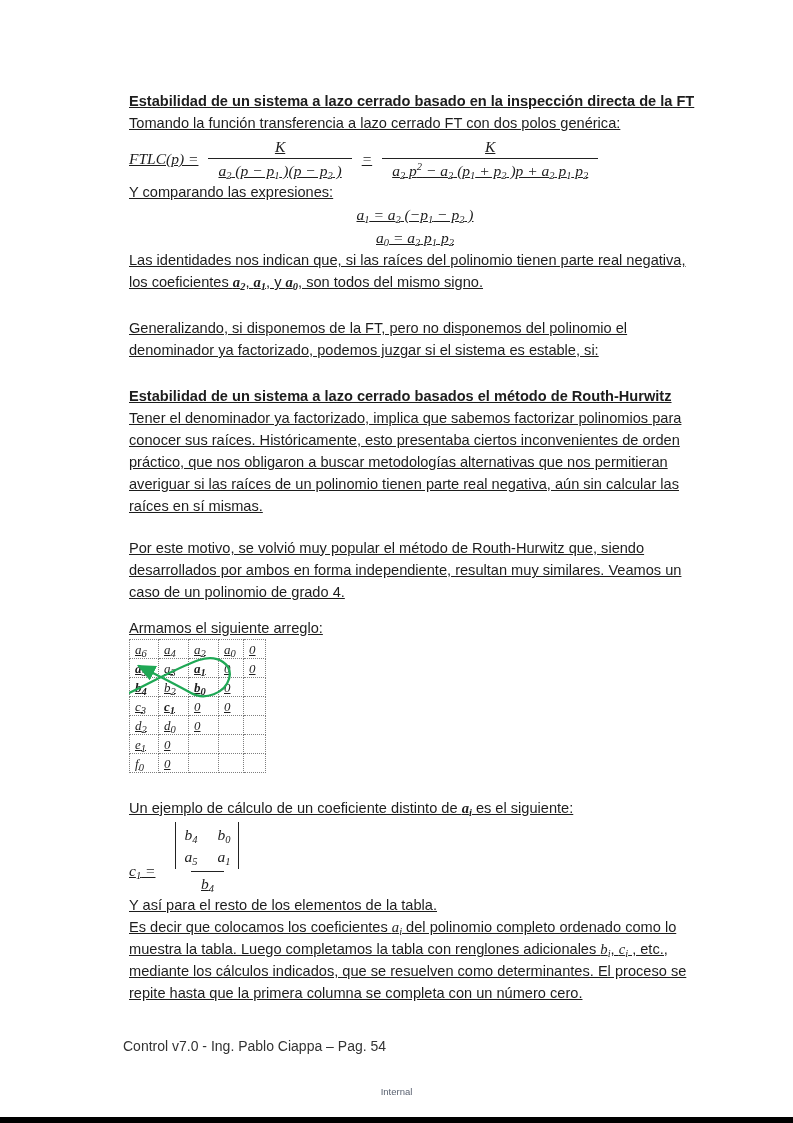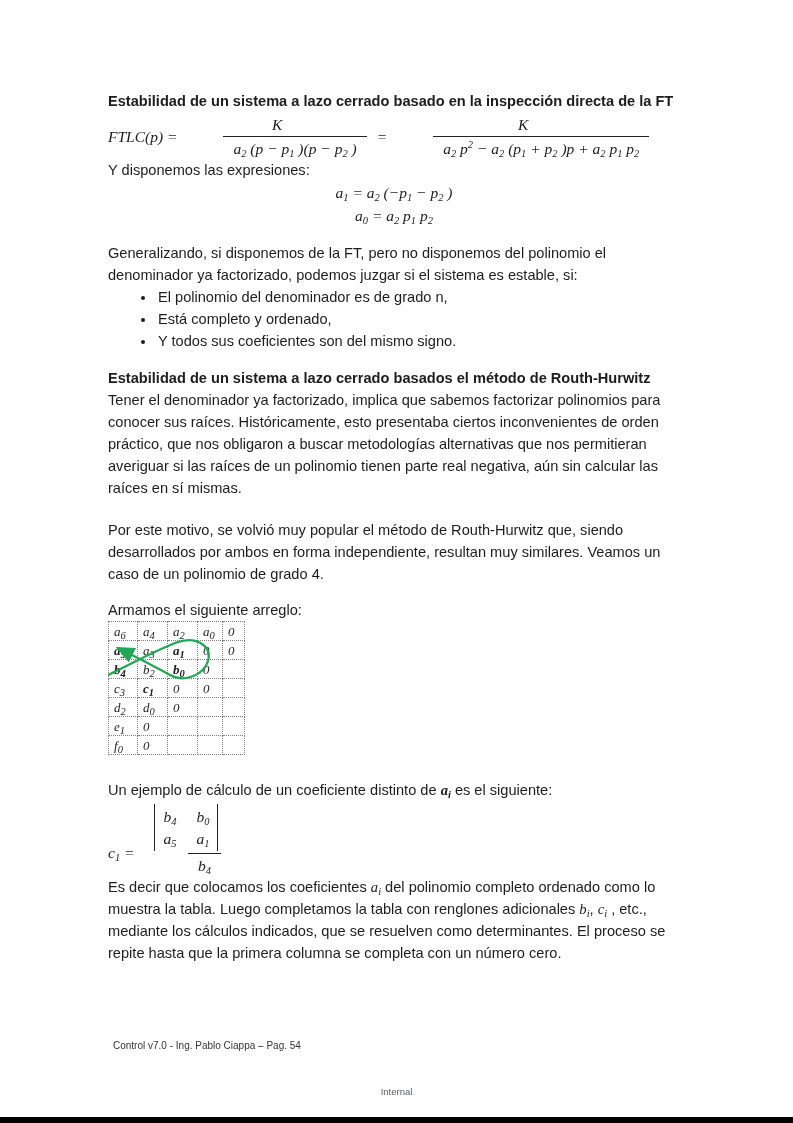--- a/index.html
+++ b/index.html
@@ -1,85 +1,82 @@
 <!DOCTYPE html>
 <html><head>
 <meta charset="utf-8">
 <style>
   html,body{margin:0;padding:0;background:#ffffff;}
   .page{position:relative;width:793px;height:1123px;background:#fff;overflow:hidden;
         font-family:"Liberation Sans",sans-serif;font-size:14.6px;line-height:22px;color:#1d1d1d;}
-  .content{position:absolute;left:108px;top:90px;width:572px;}
+  .content{position:absolute;left:129px;top:90px;width:572px;text-decoration:underline;}
   p{margin:0;}
   .h{font-weight:bold;margin:0;}
-  .g2{margin-top:0}.g6{margin-top:24px}.g8{margin-top:15px}.g10{margin-top:20px}.g14{margin-top:14px}
+  .g2{margin-top:0}.g6{margin-top:24px}.g8{margin-top:24px}.g10{margin-top:20px}.g14{margin-top:14px}
 
   sub,sup{font-size:10.5px;line-height:0;}
   sub{vertical-align:-3px;}
   sup{vertical-align:6px;}
 
   .mv{font-family:"Liberation Serif",serif;font-style:italic;}
   .mb{font-weight:bold;}
 
   .mathline{font-family:"Liberation Serif",serif;font-style:italic;font-size:15.5px;line-height:23px;text-align:center;}
   .formula{display:flex;align-items:center;gap:10px;margin:3px 0 1px 0;
            font-family:"Liberation Serif",serif;font-style:italic;font-size:15.5px;line-height:19px;}
   .frac{display:inline-flex;flex-direction:column;align-items:center;}
   .fnum{padding:0 10px 2px;}
-  .fden{border-top:1.3px solid #222;padding:2px 10px 0;margin-left:36px;}
+  .fden{border-top:1.3px solid #222;padding:2px 10px 0;}
   .det{display:inline-grid;grid-template-columns:auto auto;column-gap:20px;row-gap:3px;
        border-left:1.3px solid #222;border-right:1.3px solid #222;padding:3px 8px;text-align:left;}
   .c1lhs{transform:translateY(13px);}
 
   ul.bullets{margin:0;padding-left:48px;list-style:disc;}
   ul.bullets li{margin:0;padding-left:2px;}
 
   .tablewrap{position:relative;width:140px;}
   table.routh{border-collapse:collapse;}
   table.routh td{border:1px dotted #7e7e7e;height:18px;padding:0 0 0 5px;
        font-family:"Liberation Serif",serif;font-style:italic;font-size:13px;line-height:13px;vertical-align:middle;}
   table.routh td.bold{font-weight:bold;}
   .arrow-svg{position:absolute;left:0;top:18px;pointer-events:none;}
 
-  .footer{position:absolute;left:113px;top:1039px;font-size:10px;line-height:14px;color:#333333;}
+  .footer{position:absolute;left:123px;top:1039px;font-size:14px;line-height:14px;color:#333333;}
   .classification{position:absolute;left:0;top:1086px;width:793px;text-align:center;
                   font-size:9.5px;line-height:12px;color:#5a6271;}
   .bottombar{position:absolute;left:0;bottom:0;width:793px;height:6px;background:#000;}
 </style>
 </head>
 <body>
 
 <div class="page">
   <div class="content">
 
     <p class="h">Estabilidad de un sistema a lazo cerrado basado en la inspección directa de la FT</p>
+    <p>Tomando la función transferencia a lazo cerrado FT con dos polos genérica:</p>
 
     <div class="formula">
       <span>FTLC(p) =</span>
       <span class="frac">
         <span class="fnum">K</span>
         <span class="fden">a<sub>2</sub> (p − p<sub>1</sub> )(p − p<sub>2</sub> )</span>
       </span>
       <span>=</span>
       <span class="frac">
         <span class="fnum">K</span>
         <span class="fden">a<sub>2</sub> p<sup>2</sup> − a<sub>2</sub> (p<sub>1</sub>  + p<sub>2</sub> )p + a<sub>2</sub> p<sub>1</sub> p<sub>2</sub></span>
       </span>
     </div>
 
-    <p>Y disponemos las expresiones:</p>
+    <p>Y comparando las expresiones:</p>
     <p class="mathline">a<sub>1</sub>  = a<sub>2</sub> (−p<sub>1</sub>  − p<sub>2</sub> )</p>
     <p class="mathline">a<sub>0</sub>  = a<sub>2</sub> p<sub>1</sub> p<sub>2</sub></p>
+    <p>Las identidades nos indican que, si las raíces del polinomio tienen parte real negativa, los coeficientes <span class="mv mb">a<sub>2</sub></span>, <span class="mv mb">a<sub>1</sub></span>, y <span class="mv mb">a<sub>0</sub></span>, son todos del mismo signo.</p>
 
     <p class="g8">Generalizando, si disponemos de la FT, pero no disponemos del polinomio el denominador ya factorizado, podemos juzgar si el sistema es estable, si:</p>
-    <ul class="bullets">
-        <li>El polinomio del denominador es de grado n,</li>
-        <li>Está completo y ordenado,</li>
-        <li>Y todos sus coeficientes son del mismo signo.</li>
-      </ul>
 
     <p class="h g8">Estabilidad de un sistema a lazo cerrado basados el método de Routh-Hurwitz</p>
     <p>Tener el denominador ya factorizado, implica que sabemos factorizar polinomios para conocer sus raíces. Históricamente, esto presentaba ciertos inconvenientes de orden práctico, que nos obligaron a buscar metodologías alternativas que nos permitieran averiguar si las raíces de un polinomio tienen parte real negativa, aún sin calcular las raíces en sí mismas.</p>
     <p class="g10">Por este motivo, se volvió muy popular el método de Routh-Hurwitz que, siendo desarrollados por ambos en forma independiente, resultan muy similares. Veamos un caso de un polinomio de grado 4.</p>
 
 
     <p class="g14">Armamos el siguiente arreglo:</p>
 
     <div class="tablewrap g2">
       <table class="routh">
@@ -162,20 +159,21 @@
             <span>b<sub>4</sub></span>
             <span>b<sub>0</sub></span>
             <span>a<sub>5</sub></span>
             <span>a<sub>1</sub></span>
           </span>
         </span>
         <span class="fden">b<sub>4</sub></span>
       </span>
     </div>
 
+    <p>Y así para el resto de los elementos de la tabla.</p>
     <p class="g2">Es decir que colocamos los coeficientes <span class="mv">a<sub>i</sub></span> del polinomio completo ordenado como lo muestra la tabla. Luego completamos la tabla con renglones adicionales <span class="mv">b<sub>i</sub></span>, <span class="mv">c<sub>i</sub></span> , etc., mediante los cálculos indicados, que se resuelven como determinantes. El proceso se repite hasta que la primera columna se completa con un número cero.</p>
 
   </div>
 
   <div class="footer">Control v7.0 - Ing. Pablo Ciappa – Pag. 54</div>
   <div class="classification">Internal</div>
   <div class="bottombar"></div>
 </div>
 
 </body></html>

